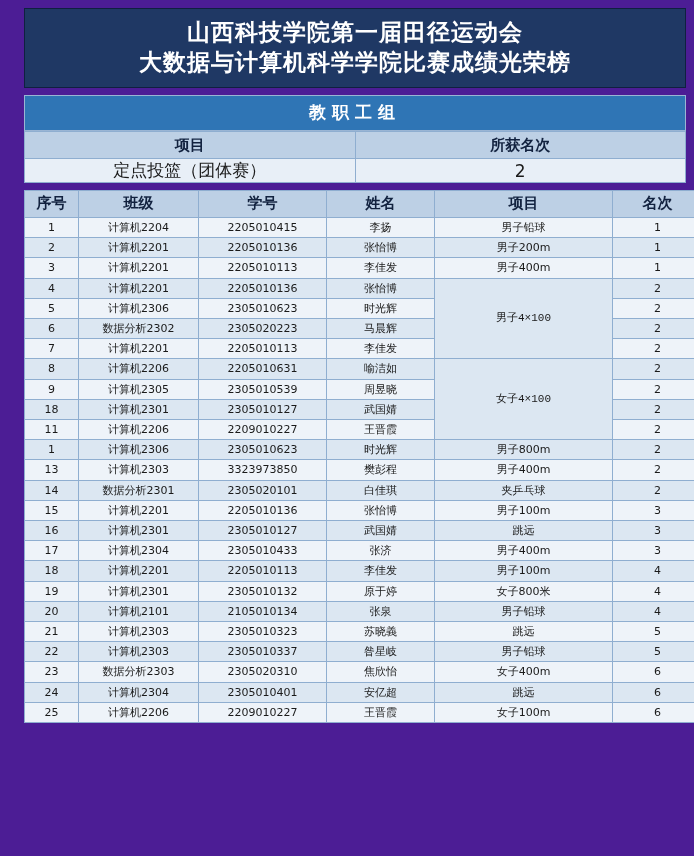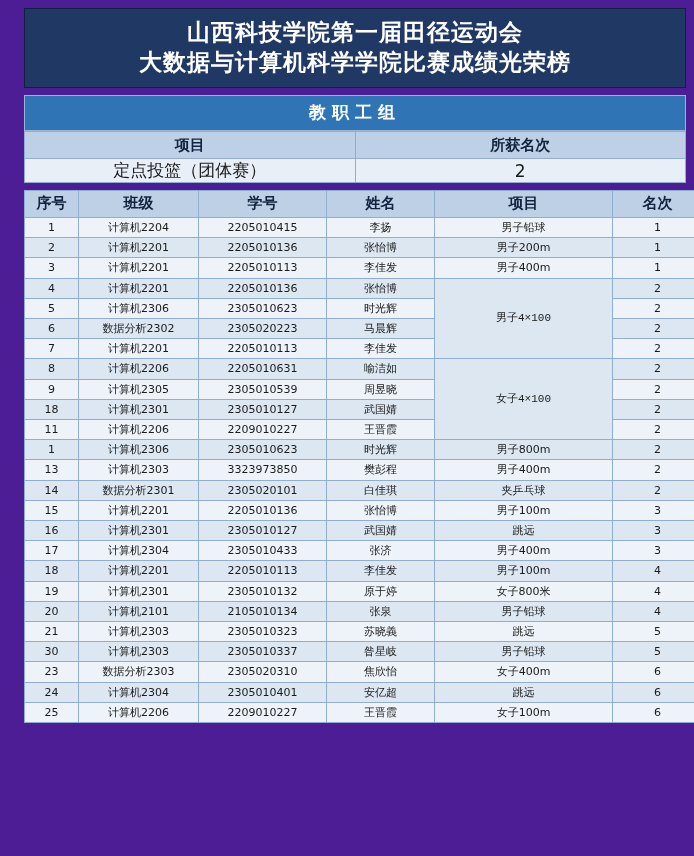--- a/index.html
+++ b/index.html
@@ -317,21 +317,21 @@
         </tr>
         <tr class="r-odd">
           <td>21</td>
           <td>计算机2303</td>
           <td>2305010323</td>
           <td>苏晓義</td>
           <td>跳远</td>
           <td>5</td>
         </tr>
         <tr class="r-even">
-          <td>30</td>
+          <td>22</td>
           <td>计算机2303</td>
           <td>2305010337</td>
           <td>昝星岐</td>
           <td>男子铅球</td>
           <td>5</td>
         </tr>
         <tr class="r-odd">
           <td>23</td>
           <td>数据分析2303</td>
           <td>2305020310</td>

